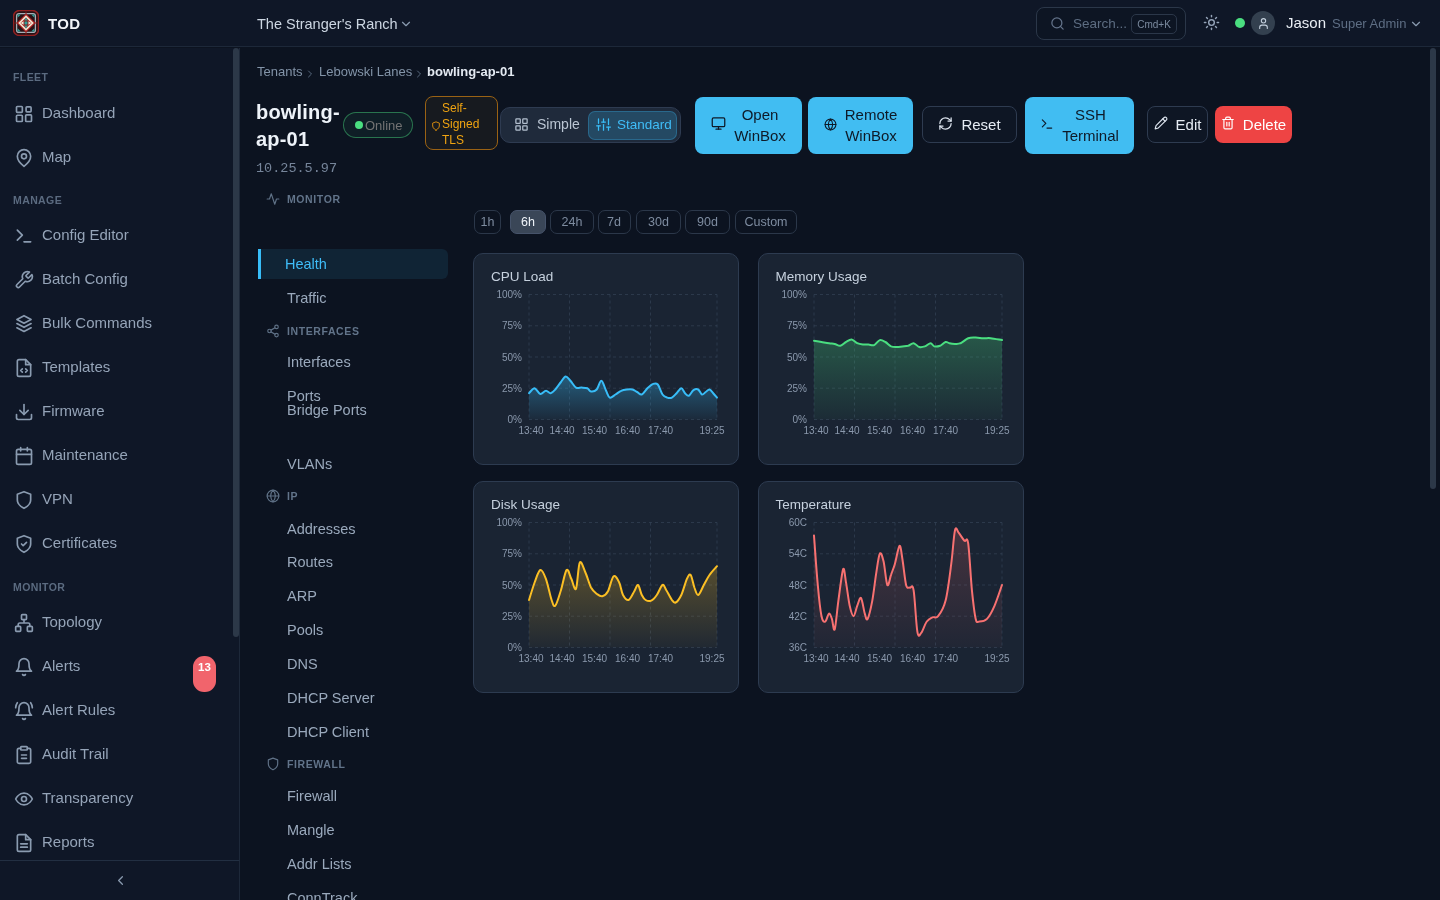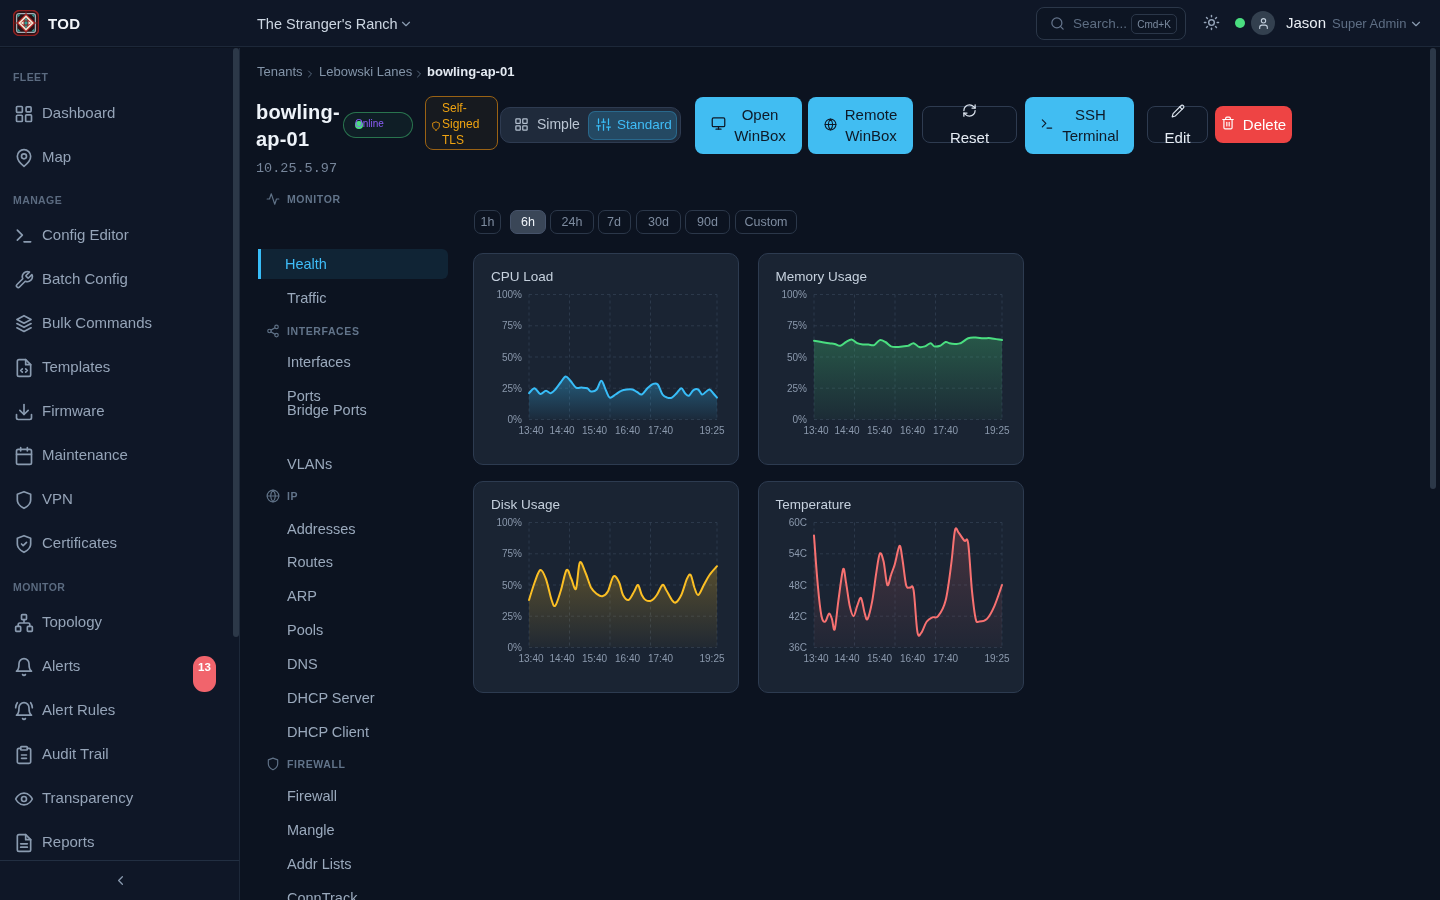--- a/index.html
+++ b/index.html
@@ -16,21 +16,21 @@
 .shead { position:absolute; display:flex; align-items:center; gap:7px; left:266px; font-size:10.5px; font-weight:700; letter-spacing:0.6px; color:#62748a; }
 .shead .sico { display:flex; }
 .sitem { position:absolute; left:258px; width:190px; height:30px; line-height:30px; padding-left:29px; font-size:14.5px; color:#9aa9bc; border-radius:6px; }
 .sitem.active { background:rgba(56,189,248,0.10); color:#3fbdf8; border-left:3px solid #38bdf8; padding-left:24px; border-top-left-radius:0; border-bottom-left-radius:0; }
 .tp { position:absolute; top:210px; height:24px; border:1px solid #2b3749; border-radius:7px; background:transparent; color:#7e8ca0; font-size:12.5px; text-align:center; line-height:22px; }
 .tp.active { background:#3a4657; border-color:#46536a; color:#f0f4f9; }
 .card { position:absolute; width:266px; height:212px; background:#1a2433; border:1px solid #2d3b50; border-radius:10px; }
 .ctitle { position:absolute; left:17px; top:15px; font-size:13.5px; color:#c6d1de; }
 .axl { font-size:10px; fill:#8b99ad; font-family:"Liberation Sans",sans-serif; }
 .btn { position:absolute; display:flex; align-items:center; justify-content:center; gap:8px; border-radius:8px; font-size:15px; }
-.btn.dark { height:37px; top:58px; border:1px solid #2e3b50; color:#e6ecf4; background:#0e1624;flex-direction:column; }
+.btn.dark { height:37px; top:58px; border:1px solid #2e3b50; color:#e6ecf4; background:#0e1624; }
 .btn.sky { height:57px; top:48.5px; background:#41bdf2; color:#0e1a28; font-weight:500; }
 .btn.red { height:37px; top:58px; background:#ee4444; color:#fff; }
 .btxt2 { text-align:center; line-height:21px; }
 </style></head>
 <body>
 <div id="topbar">
   <div class="abs" style="left:13px;top:10px;"><svg width="26" height="26" viewBox="0 0 26 26">
 <rect x="0.5" y="0.5" width="25" height="25" rx="6" fill="#2a1216" stroke="#932222" stroke-width="1.5"></rect>
 <rect x="3.6" y="3.6" width="18.8" height="18.8" rx="2.5" fill="none" stroke="#a7b0b8" stroke-width="1.3"></rect>
 <path d="M13 1.5v23M1.5 13h23" stroke="#7f1d1d" stroke-width="1"></path>
@@ -228,21 +228,21 @@
   <div class="abs" style="left:172px;top:18px;"><svg width="12" height="12" viewBox="0 0 24 24" fill="none" stroke="#56677c" stroke-width="2" stroke-linecap="round" stroke-linejoin="round">
         <polyline points="9 18 15 12 9 6"></polyline>
       </svg></div>
   <div class="abs" style="left:186px;top:16px;font-size:13px;font-weight:700;color:#e4eaf2;">bowling-ap-01</div>
 
   <div class="abs" style="left:15px;top:50.5px;width:90px;font-size:20px;font-weight:700;color:#eef3f9;line-height:27px;letter-spacing:0.2px;">bowling-ap-01</div>
   <div class="abs" style="left:15px;top:113px;font-size:13.5px;color:#76859a;font-family:'Liberation Mono',monospace;">10.25.5.97</div>
 
   <div class="abs" style="left:102px;top:64px;width:70px;height:26px;border:1px solid rgba(74,222,128,0.45);border-radius:13px;background:rgba(74,222,128,0.06);"></div>
   <div class="abs" style="left:114px;top:73px;width:8px;height:8px;border-radius:4px;background:#4ade80;"></div>
-  <div class="abs" style="left:114px;top:70px;font-size:10px;color:#8b5cf6;">Online</div>
+  <div class="abs" style="left:124px;top:70px;font-size:13px;color:#737373;">Online</div>
 
   <div class="abs" style="left:184px;top:48px;width:73px;height:54px;border:1px solid #9a6214;border-radius:8px;background:rgba(245,158,11,0.05);"></div>
   <div class="abs" style="left:190px;top:69px;"><svg width="10" height="10" viewBox="0 0 24 24" fill="none" stroke="#f59e0b" stroke-width="2" stroke-linecap="round" stroke-linejoin="round">
         <path d="M12 22s8-4 8-10V5l-8-3-8 3v7c0 6 8 10 8 10z"></path>
       </svg></div>
   <div class="abs" style="left:201px;top:52px;font-size:12px;color:#f0a411;line-height:16px;">Self-<br>Signed<br>TLS</div>
 
   <div class="abs" style="left:259px;top:59px;width:181px;height:36px;border:1px solid #2e3b51;border-radius:10px;background:#1f2a3b;"></div>
   <div class="abs" style="left:273px;top:69px;"><svg width="15" height="15" viewBox="0 0 24 24" fill="none" stroke="#b3bfce" stroke-width="2" stroke-linecap="round" stroke-linejoin="round">
         <rect x="3" y="3" width="7" height="7" rx="1"></rect>

